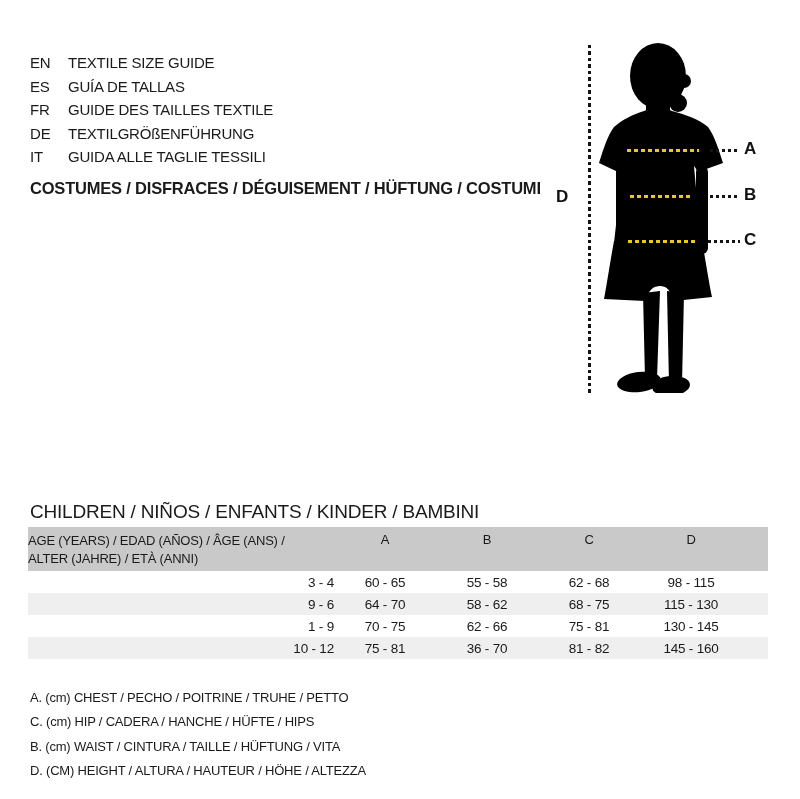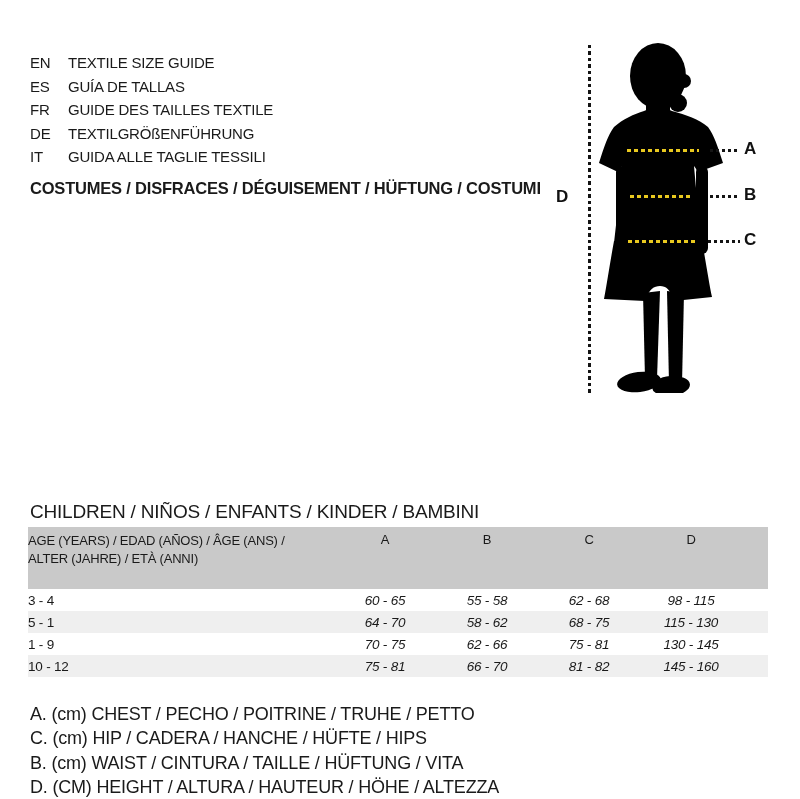--- a/index.html
+++ b/index.html
@@ -50,31 +50,31 @@
   .figure-svg { left: 596px; top: 41px; }
 
   
   .children-title { left: 30px; top: 501px; font-size: 19px; letter-spacing: -0.2px; white-space: nowrap; }
   .size-table-wrap { left: 28px; top: 527px; width: 740px; }
   table.size-table {
     border-collapse: collapse; table-layout: fixed; width: 740px;
     font-size: 13.5px; letter-spacing: -0.2px;
   }
   table.size-table th, table.size-table td { font-weight: normal; padding: 0; }
-  tr.head-row { background: #c9c9c9; height: 62px; }
+  tr.head-row { background: #c9c9c9; height: 44px; }
   tr.head-row th { vertical-align: top; padding-top: 5px; font-size: 13px; }
   th.age-head { text-align: left; padding-left: 5px; line-height: 17.5px; }
   th.col-head { text-align: center; }
   tr.data-row { height: 22px; }
   tr.data-row.alt { background: #efefef; }
-  td.age-cell { text-align: left; padding-left: 5px; }
-  td.val-cell { text-align: center; font-style: italic; }
-
-  
-  .legend { left: 30px; top: 702px; font-size: 18px; line-height: 24.3px; letter-spacing: -0.2px; }
+  td.age-cell { text-align: right; padding-left: 5px; }
+  td.val-cell { text-align: center; }
+
+  
+  .legend { left: 30px; top: 686px; font-size: 13px; line-height: 24.3px; letter-spacing: -0.2px; }
 </style>
 </head>
 <body>
 
 <div>
 
   <div class="abs lang-list">
     <div class="lang-row">
       <span class="lang-code">EN</span>
       <span class="lang-title">TEXTILE SIZE GUIDE</span>
@@ -157,39 +157,39 @@
         </tr>
         <tr class="data-row">
           <td class="age-cell">3 - 4</td>
           <td class="val-cell">60 - 65</td>
           <td class="val-cell">55 - 58</td>
           <td class="val-cell">62 - 68</td>
           <td class="val-cell">98 - 115</td>
           <td></td>
         </tr>
         <tr class="data-row alt">
-          <td class="age-cell">5 - 1</td>
+          <td class="age-cell">9 - 6</td>
           <td class="val-cell">64 - 70</td>
           <td class="val-cell">58 - 62</td>
           <td class="val-cell">68 - 75</td>
           <td class="val-cell">115 - 130</td>
           <td></td>
         </tr>
         <tr class="data-row">
           <td class="age-cell">1 - 9</td>
           <td class="val-cell">70 - 75</td>
           <td class="val-cell">62 - 66</td>
           <td class="val-cell">75 - 81</td>
           <td class="val-cell">130 - 145</td>
           <td></td>
         </tr>
         <tr class="data-row alt">
           <td class="age-cell">10 - 12</td>
           <td class="val-cell">75 - 81</td>
-          <td class="val-cell">66 - 70</td>
+          <td class="val-cell">36 - 70</td>
           <td class="val-cell">81 - 82</td>
           <td class="val-cell">145 - 160</td>
           <td></td>
         </tr>
       </tbody>
     </table>
   </div>
 
   <div class="abs legend">
     <div>A. (cm) CHEST / PECHO / POITRINE / TRUHE / PETTO</div>

